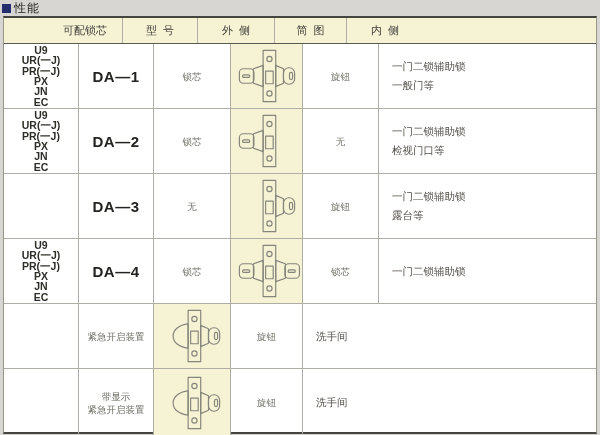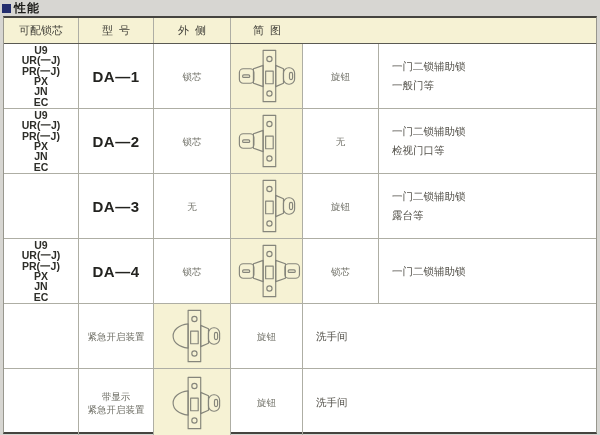--- a/index.html
+++ b/index.html
@@ -4,31 +4,31 @@
 <style>
   html,body{margin:0;padding:0;}
   .page{
     position:relative;width:600px;height:435px;overflow:hidden;
     background:#d7d6d2;
     font-family:"Liberation Sans","DejaVu Sans",sans-serif;
     -webkit-font-smoothing:antialiased;
   }
   .title-bar{position:absolute;top:1px;left:2px;height:14px;display:flex;align-items:center;gap:3px;}
   .sq{width:9px;height:9px;background:#242e6e;display:inline-block;}
-  .title-text{font-size:12px;font-weight:bold;color:#1d1d1a;letter-spacing:1px;}
+  .title-text{font-size:12px;font-weight:normal;color:#1d1d1a;letter-spacing:1px;}
   .lock-table{
     position:absolute;left:3px;top:16px;width:594px;height:418px;
     background:#ffffff;box-sizing:border-box;
     border-top:2px solid #45443f;
     border-left:1px solid #98978e;
     border-right:1px solid #98978e;
     border-bottom:2px solid #45443f;
   }
   .thead,.trow{display:grid;grid-template-columns:75px 75px 77px 72px 76px 1fr;}
-  .thead{height:26px;background:#f6f2d4;border-bottom:1px solid #5a5952;box-sizing:border-box;}
+  .thead{height:26px;background:#f6f2d4;border-bottom:1px solid #5a5952;box-sizing:border-box;padding-left:44px;}
   .th{
     display:flex;align-items:center;justify-content:center;
     font-size:11px;color:#42413a;border-right:1px solid #aeaea4;
     white-space:pre;
   }
   .th:last-child{border-right:none;}
   .trow{height:65px;border-bottom:1px solid #aeaea4;box-sizing:border-box;}
   .trow:last-child{height:67px;border-bottom:none;}
   .td{
     border-right:1px solid #aeaea4;box-sizing:border-box;
@@ -51,20 +51,21 @@
     <span class="sq" style="background: rgb(36, 46, 110);"></span>
     <span class="title-text">性能</span>
   </div>
 
   <div class="lock-table">
     <div class="thead" style="background: rgb(246, 242, 212);">
       <div class="th">可配锁芯</div>
       <div class="th">型  号</div>
       <div class="th">外  侧</div>
       <div class="th">简  图</div>
+      <div class="th">内  侧</div>
     </div>
     <div id="tbody">
         <div class="trow">
           <div class="td cyl-cell">
             <div class="cyl-item">U9</div>
             <div class="cyl-item">UR(一J)</div>
             <div class="cyl-item">PR(一J)</div>
             <div class="cyl-item">PX</div>
             <div class="cyl-item">JN</div>
             <div class="cyl-item">EC</div>

